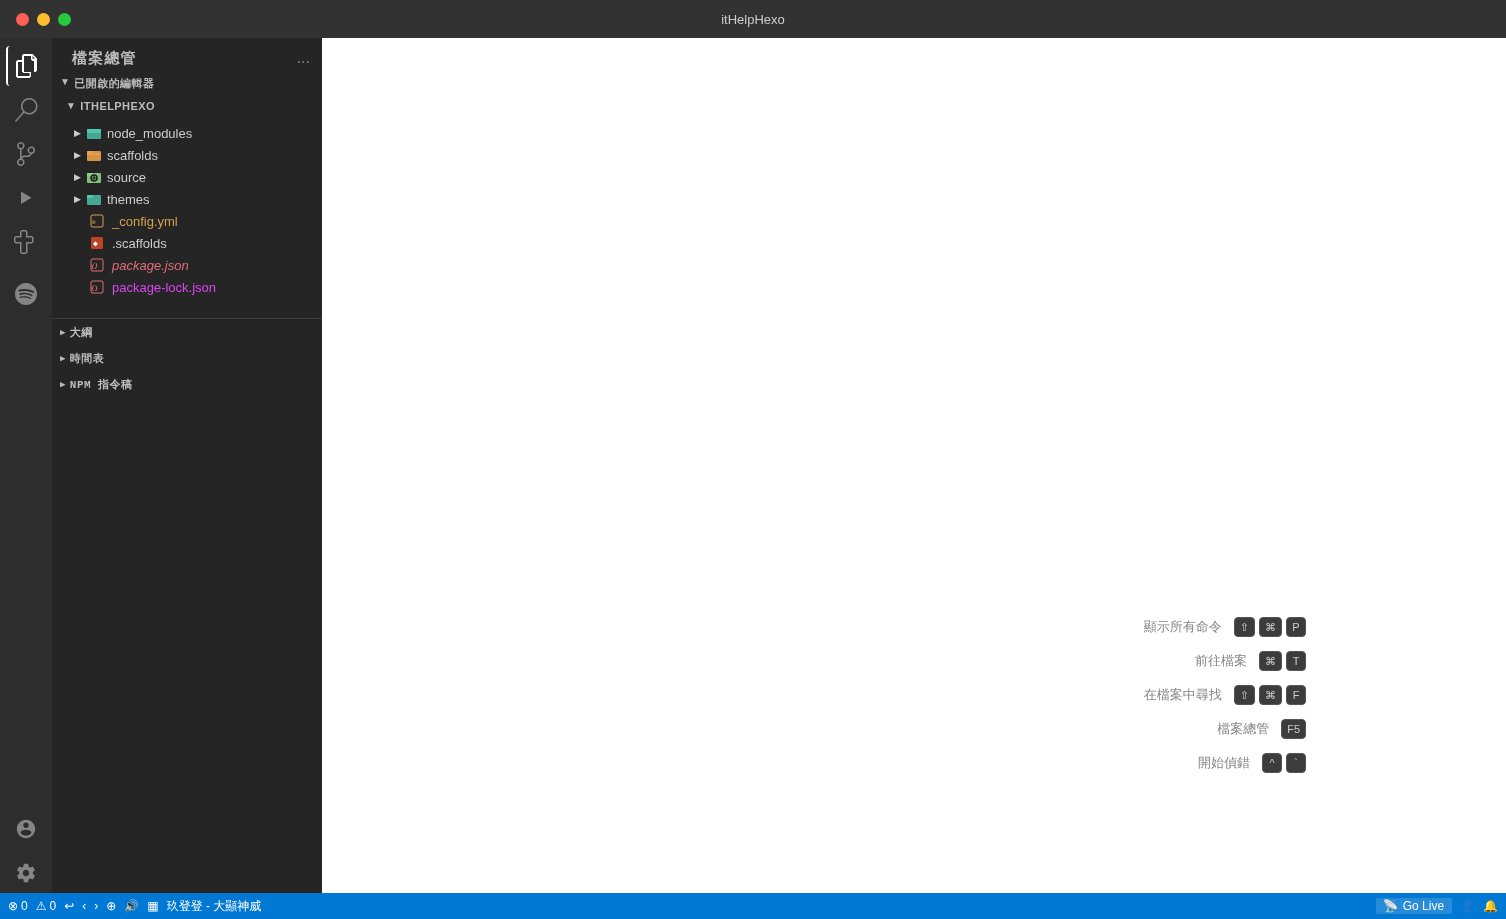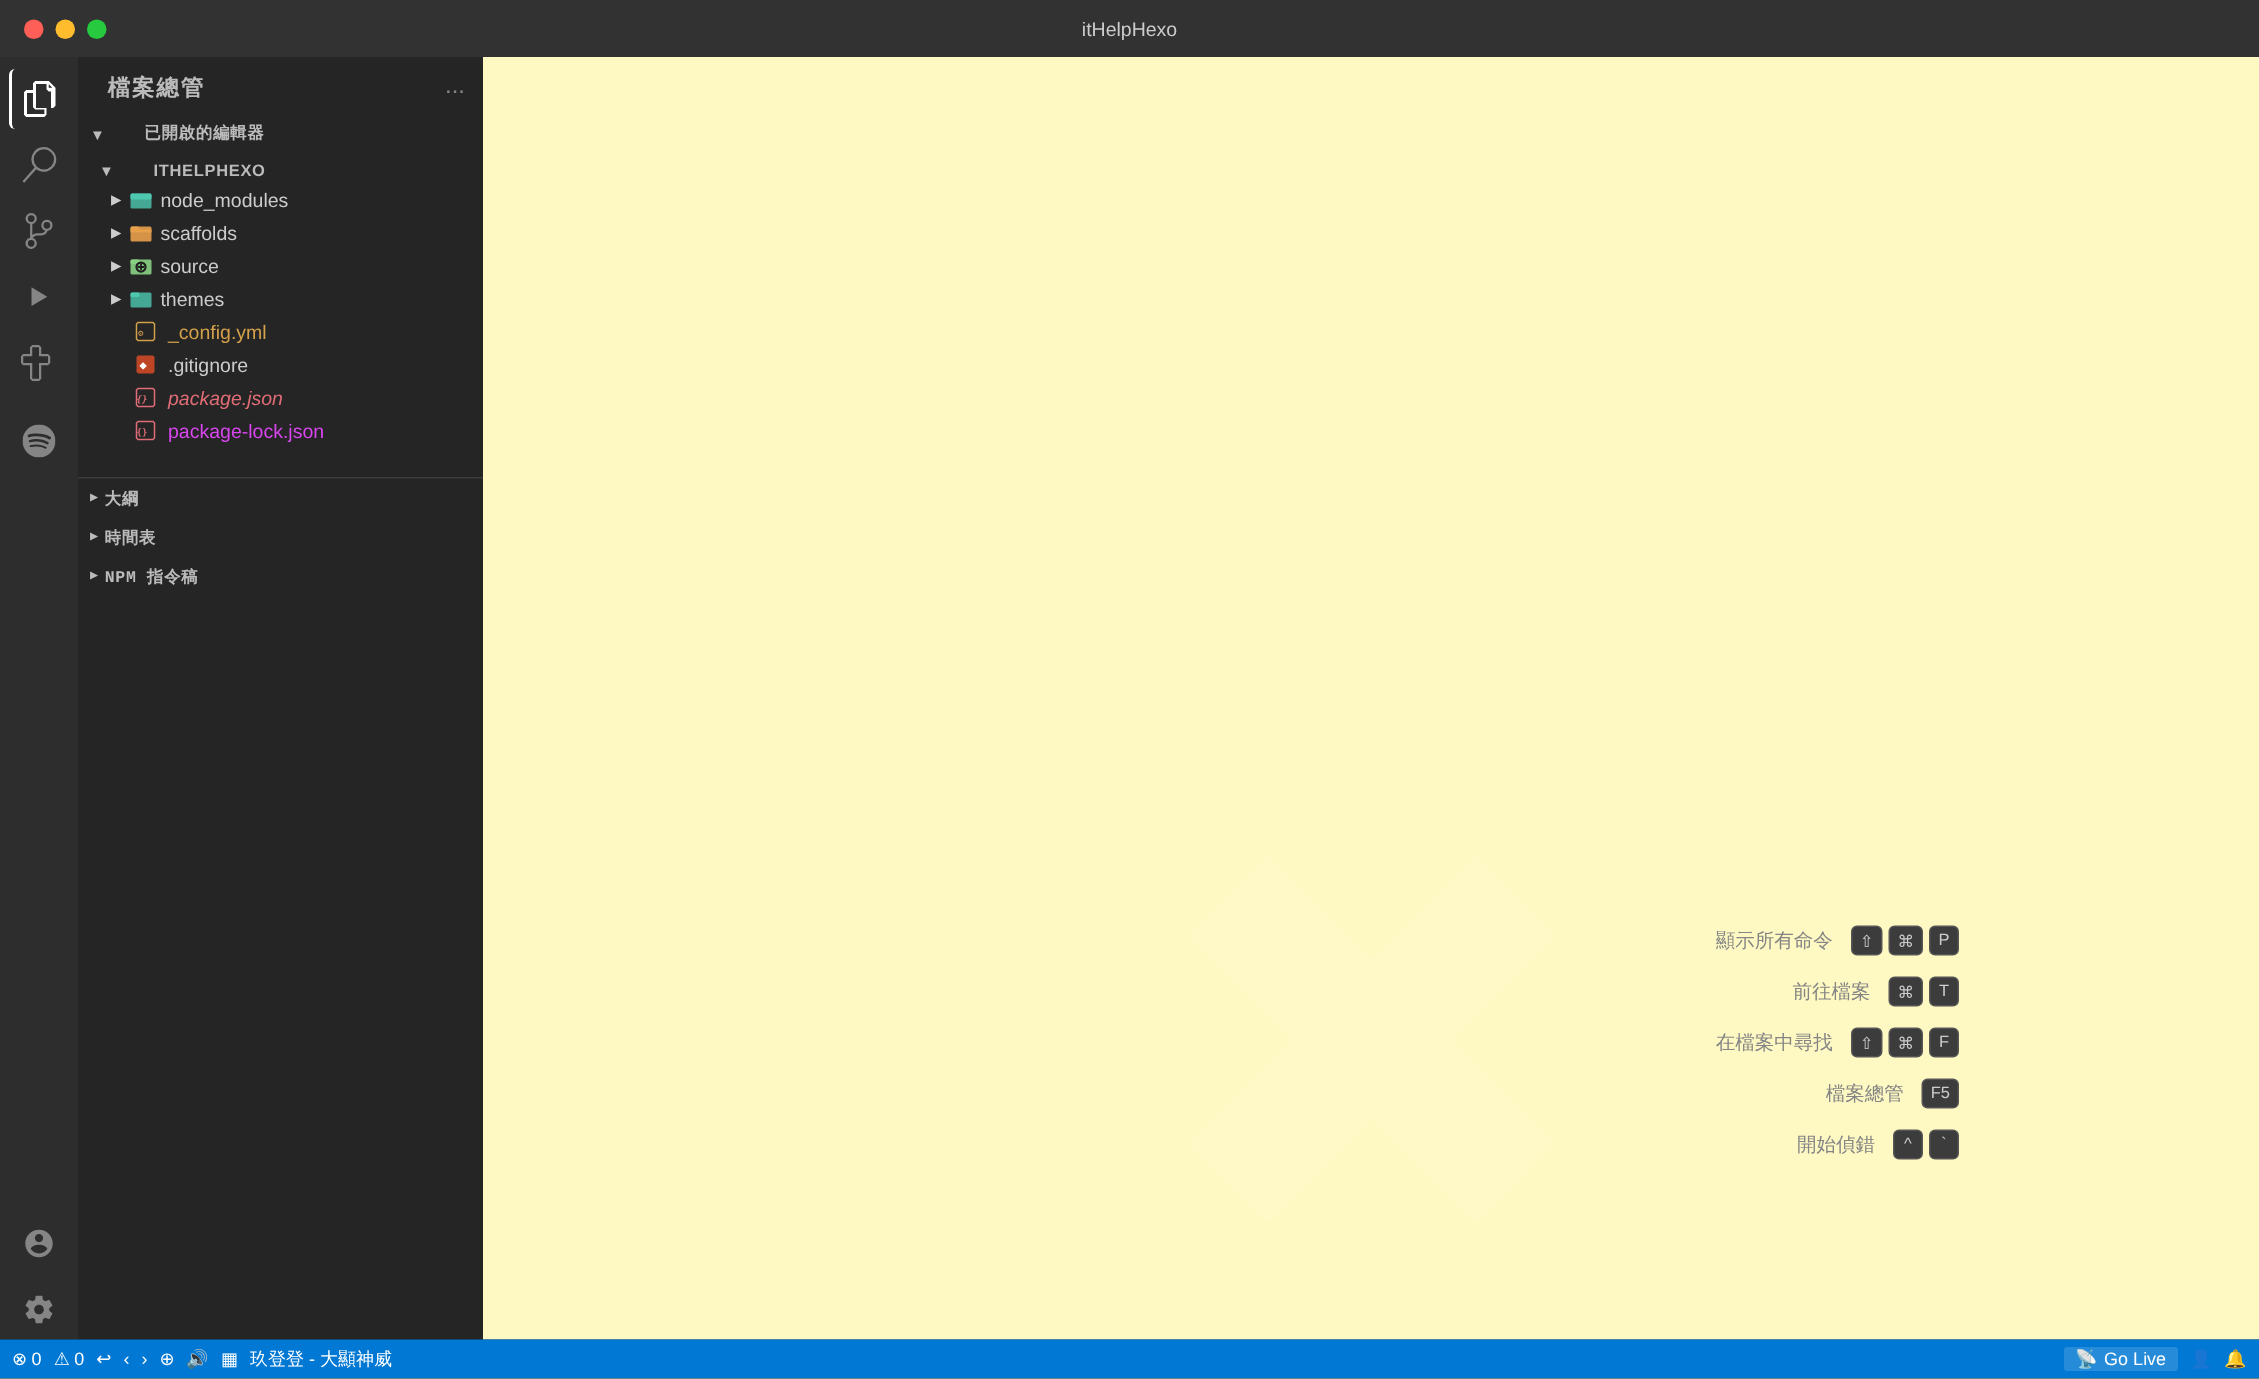--- a/index.html
+++ b/index.html
@@ -110,29 +110,28 @@
 
     
     .file-tree {
       flex: 1;
       overflow-y: auto;
       font-size: 13px;
       color: #cccccc;
     }
     .tree-section-label {
       display: flex;
-      align-items: flex-end;
+      align-items: flex-start;
       padding: 2px 12px 2px 8px;
       height: 24px;
       cursor: pointer;
       color: #bbbbbb;
       font-size: 11px;
       font-weight: 600;
       letter-spacing: 0.04em;
-      gap: 22px;
     }
     .chevron {
       font-size: 10px;
       margin-right: 4px;
       display: inline-block;
     }
     .chevron-right::before { content: '▶'; }
     .chevron-down::before { content: '▼'; }
 
     .tree-item {
@@ -170,21 +169,21 @@
       cursor: pointer;
       color: #bbbbbb;
       font-size: 11px;
       font-weight: 600;
       letter-spacing: 0.04em;
     }
 
     
     .editor-area {
       flex: 1;
-      background: #fef9c3;
+      background: #ffffff;
       display: flex;
       flex-direction: column;
       align-items: center;
       justify-content: flex-end;
       position: relative;
     }
 
     
     .vscode-logo {
       width: 280px;
@@ -413,21 +412,21 @@
         <span class="item-label" style="color: #d4a04a;">_config.yml</span>
       </div>
 
       <div class="tree-item" style="padding-left: 36px;">
         <span class="item-icon" style="margin-right: 6px;">
           <svg width="14" height="14" viewBox="0 0 14 14">
               <path d="M2 1h10l1 1v10l-1 1H2L1 12V2L2 1z" fill="#e44d26" opacity="0.8"></path>
               <text x="3" y="10" font-size="8" fill="white" font-family="monospace" font-weight="bold">◆</text>
             </svg>
         </span>
-        <span class="item-label">.gitignore</span>
+        <span class="item-label">.scaffolds</span>
       </div>
 
       <div class="tree-item" style="padding-left: 36px; font-style: italic;">
         <span class="item-icon" style="margin-right: 6px;">
           <svg width="14" height="14" viewBox="0 0 14 14">
               <path d="M2 1h10l1 1v10l-1 1H2L1 12V2L2 1z" fill="none" stroke="#e06c75" stroke-width="1"></path>
               <text x="1" y="10" font-size="6" fill="#e06c75" font-family="monospace" font-weight="bold">{}</text>
             </svg>
         </span>
         <span class="item-label" style="color: #e06c75;">package.json</span>

